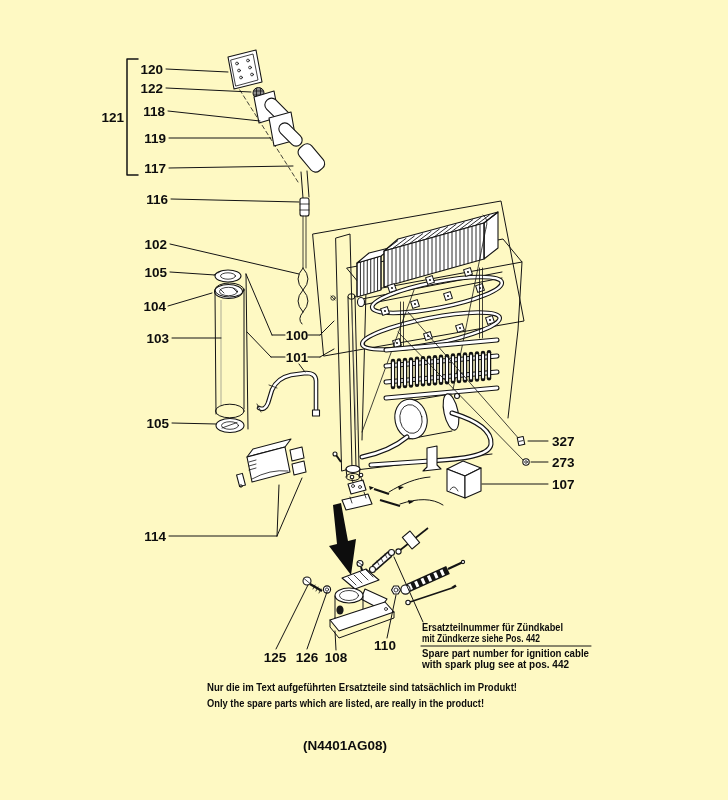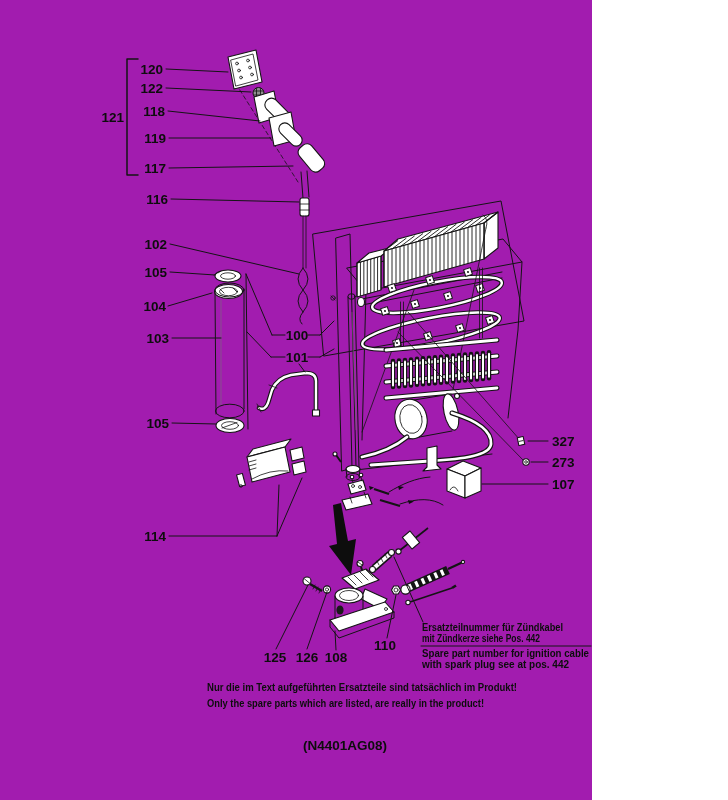--- a/index.html
+++ b/index.html
@@ -1,16 +1,16 @@
 <!DOCTYPE html>
 <html><head>
 <meta charset="utf-8">
 <style>
   html,body{margin:0;padding:0;background:#fff;}
-  .stage{position:relative;width:592px;height:800px;background:#a21caf;overflow:hidden;}
+  .stage{position:relative;width:728px;height:800px;background:#fef9c3;overflow:hidden;}
   svg{display:block;}
   .s{stroke:#141414;fill:none;stroke-width:1;stroke-linecap:round;stroke-linejoin:round;}
   .s08{stroke:#141414;fill:none;stroke-width:0.8;stroke-linecap:round;}
   .s15{stroke:#141414;fill:none;stroke-width:1.5;stroke-linecap:round;stroke-linejoin:round;}
   .f{fill:#fff;stroke:#141414;stroke-width:1.1;stroke-linejoin:round;}
   .blk{fill:#0d0d0d;stroke:none;}
   .tube{stroke:#141414;fill:none;stroke-width:4.6;stroke-linecap:round;stroke-linejoin:round;}
   .tubecore{stroke:#fff;fill:none;stroke-width:2.4;stroke-linecap:round;stroke-linejoin:round;}
   .pipe{stroke:#141414;fill:none;stroke-width:5;stroke-linecap:round;}
   .pipecore{stroke:#fff;fill:none;stroke-width:2.8;stroke-linecap:round;}

